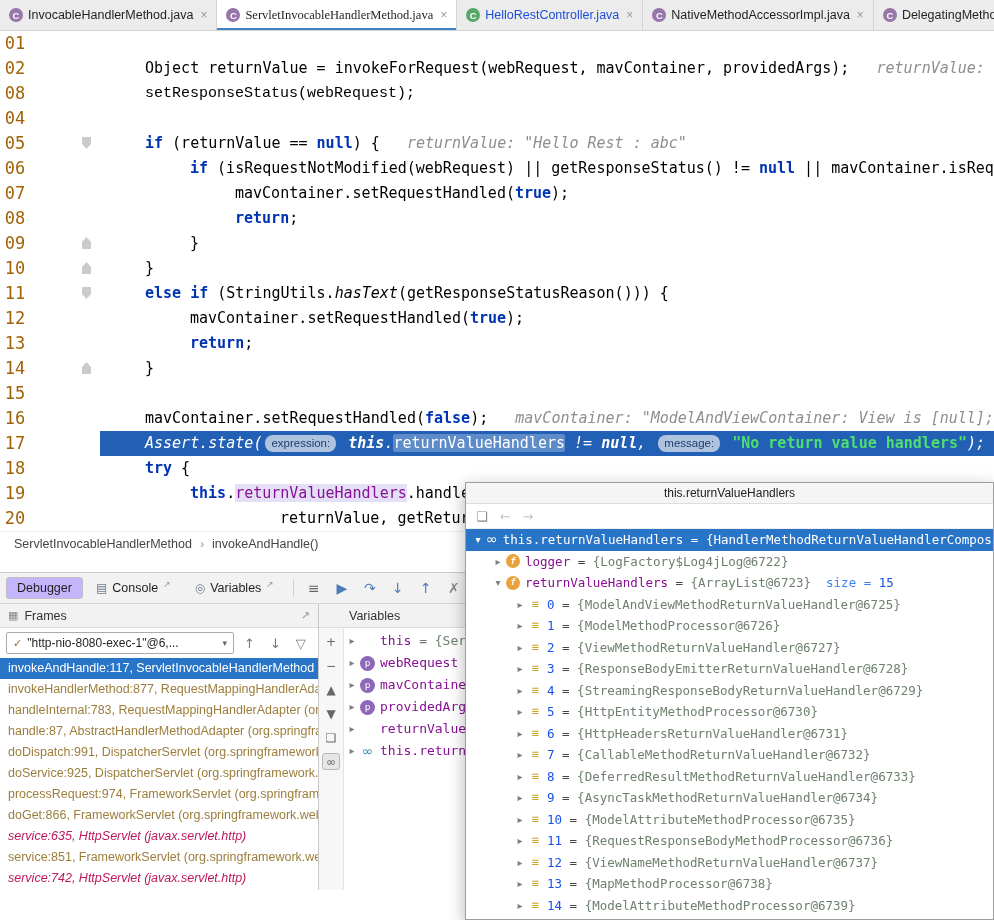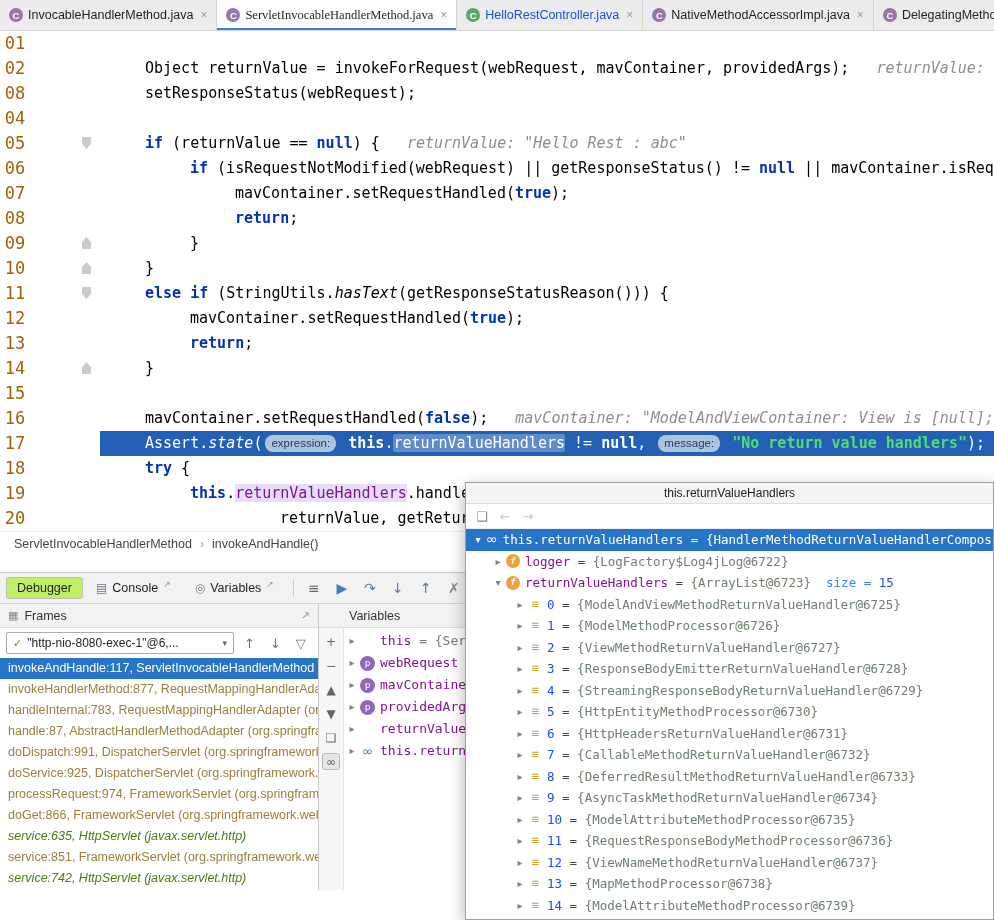--- a/index.html
+++ b/index.html
@@ -35,37 +35,37 @@
   .line.exec .code-content{background:#2160B4;}
 
   .seg-pl{color:#000;}
   .seg-kw{color:#0033B3;font-weight:bold;}
   .seg-stm{font-style:italic;color:#000;}
   .seg-str{color:#067D17;font-weight:bold;}
   .seg-hint{color:#8E8E8E;font-style:italic;}
   .seg-usage{background:#E4DEF7;color:#871094;}
   .seg-chip{display:inline-block;line-height:17px;border-radius:8px;padding:0 6px;margin:0 3px;
        font-family:"Liberation Sans",sans-serif;font-size:11.5px;vertical-align:1px;background:#E3E9F2;color:#6B7B8D;}
-  .exec .seg-pl,.exec .seg-stm,.exec .seg-kw{color:#FFFFFF;}
+  .exec .seg-pl,.exec .seg-stm,.exec .seg-kw{color:#FFFFFF;font-style:italic;}
   .exec .seg-str{color:#4FDE70;}
   .exec .seg-chip{background:#AFC3DE;color:#1D3E6E;}
   .seg-selid{background:rgba(255,255,255,.28);color:#FFFFFF;border-radius:2px;}
 
   
   .breadcrumb{height:24px;display:flex;align-items:center;gap:8px;padding-left:14px;
        font-size:12.5px;color:#444;background:#fff;border-top:1px solid #F0F0F0;}
   .crumb-sep{color:#999;}
   .gapstrip{height:16px;background:#fff;}
 
   
   .debugbar{height:32px;box-sizing:border-box;background:#F2F2F2;border-top:1px solid #C9C9C9;
        border-bottom:1px solid #D4D4D4;display:flex;align-items:center;padding-left:6px;font-size:12.5px;}
   .debug-tabs{display:flex;align-items:center;gap:2px;}
   .dtab{display:flex;align-items:center;gap:5px;padding:3px 10px;border-radius:3px;border:1px solid transparent;}
-  .dtab.selected{background:#bef264;border-color:#BFBFBF;}
+  .dtab.selected{background:#c4b5fd;border-color:#BFBFBF;}
   .dtab-icon{font-family:"DejaVu Sans",sans-serif;color:#6E7E8E;font-size:12px;}
   .newtab{font-family:"DejaVu Sans",sans-serif;color:#999;font-size:9px;transform:translateY(-4px);}
   .dbsep{width:1px;height:18px;background:#D0D0D0;margin:0 8px;flex:0 0 1px;}
   .debug-actions{display:flex;align-items:center;gap:4px;}
   .dbicon{width:24px;text-align:center;font-size:14px;font-family:"DejaVu Sans",sans-serif;}
 
   
   .panels{display:flex;height:286px;background:#fff;}
   .panel-header{height:24px;box-sizing:border-box;background:#F2F2F2;border-bottom:1px solid #DCDCDC;
        display:flex;align-items:center;gap:6px;padding:0 8px;font-size:12.5px;color:#333;}
@@ -76,21 +76,21 @@
   .frames-combo-row{height:30px;display:flex;align-items:center;padding:0 6px;}
   .thread-combo{width:228px;height:22px;box-sizing:border-box;border:1px solid #ABABAB;border-radius:2px;
        background:#fff;display:flex;align-items:center;gap:5px;padding:0 6px;font-size:12px;overflow:hidden;white-space:nowrap;}
   .thread-check{font-family:"DejaVu Sans",sans-serif;color:#A0722F;font-size:11px;}
   .combo-arrow{margin-left:auto;color:#666;font-size:9px;font-family:"DejaVu Sans",sans-serif;}
   .frame-navbox{display:flex;gap:15px;margin-left:10px;}
   .frame-nav{font-family:"DejaVu Sans",sans-serif;color:#777;font-size:13px;}
   .frames-list{flex:1;overflow:hidden;}
   .frame-row{height:21px;line-height:21px;padding-left:8px;font-size:12.5px;white-space:nowrap;overflow:hidden;color:#9C7E3C;}
   .frame-row.selected{background:#2874C7;color:#fff;}
-  .frame-row.javax{color:#4d7c0f;font-style:italic;}
+  .frame-row.javax{color:#be185d;font-style:italic;}
 
   .vars-panel{flex:1;min-width:0;display:flex;flex-direction:column;}
   .vars-header{padding-left:30px;}
   .vars-body{flex:1;display:flex;min-height:0;}
   .vars-toolbar{width:24px;flex:0 0 24px;background:#F7F7F7;border-right:1px solid #E3E3E3;
        display:flex;flex-direction:column;align-items:center;padding-top:5px;gap:7px;}
   .vtool{width:18px;height:17px;display:flex;align-items:center;justify-content:center;color:#666;
        font-size:12px;font-family:"DejaVu Sans",sans-serif;box-sizing:border-box;}
   .vtool.pressed{border:1px solid #B9B9B9;background:#E6E6E6;border-radius:3px;}
   .vars-rows{flex:1;min-width:0;overflow:hidden;padding-top:2px;font-family:"DejaVu Sans Mono",monospace;font-size:13px;}
@@ -175,21 +175,21 @@
           <span class="lnum">02</span>
           <span class="gmark-slot"></span>
         </div>
         <div class="code-content" style="padding-left: 45px;"><span class="seg seg-pl">Object returnValue = invokeForRequest(webRequest, mavContainer, providedArgs); </span><span class="seg seg-hint">  returnValue: "Hello Rest </span></div>
       </div>
       <div class="line">
         <div class="gutter">
           <span class="lnum">08</span>
           <span class="gmark-slot"></span>
         </div>
-        <div class="code-content" style="padding-left: 45px;"><span class="seg seg-pl">setResponseStatus(webRequest);</span></div>
+        <div class="code-content" style="padding-left: 45px; font-family: Liberation Mono, monospace;"><span class="seg seg-pl">setResponseStatus(webRequest);</span></div>
       </div>
       <div class="line">
         <div class="gutter">
           <span class="lnum">04</span>
           <span class="gmark-slot"></span>
         </div>
         <div class="code-content" style="padding-left: 0px;"></div>
       </div>
       <div class="line">
         <div class="gutter">

